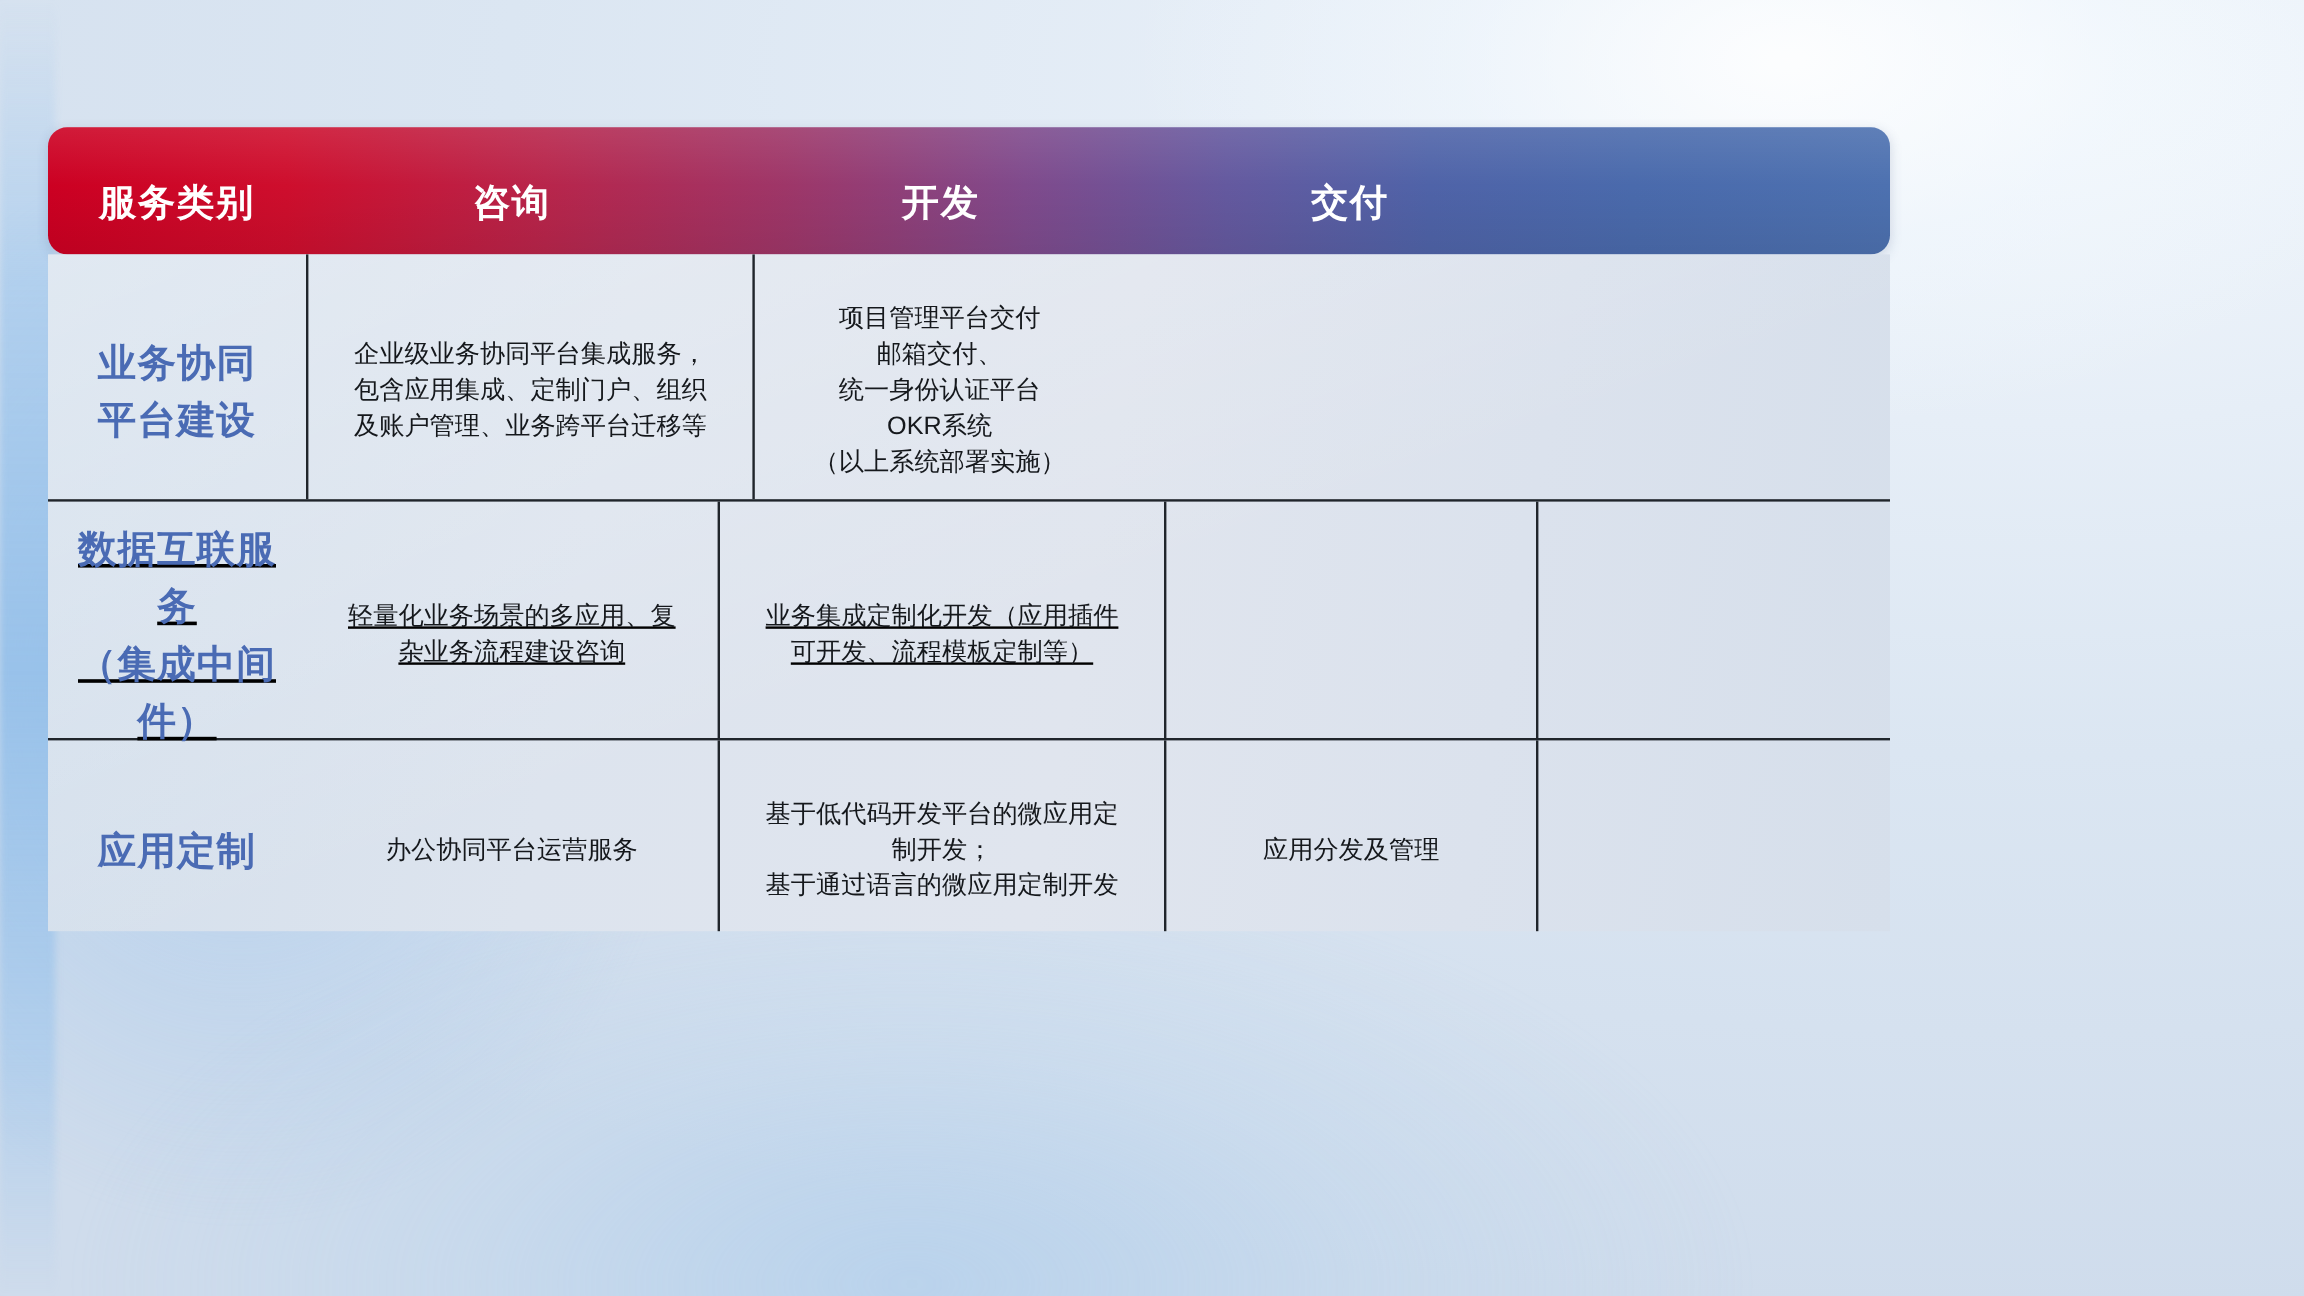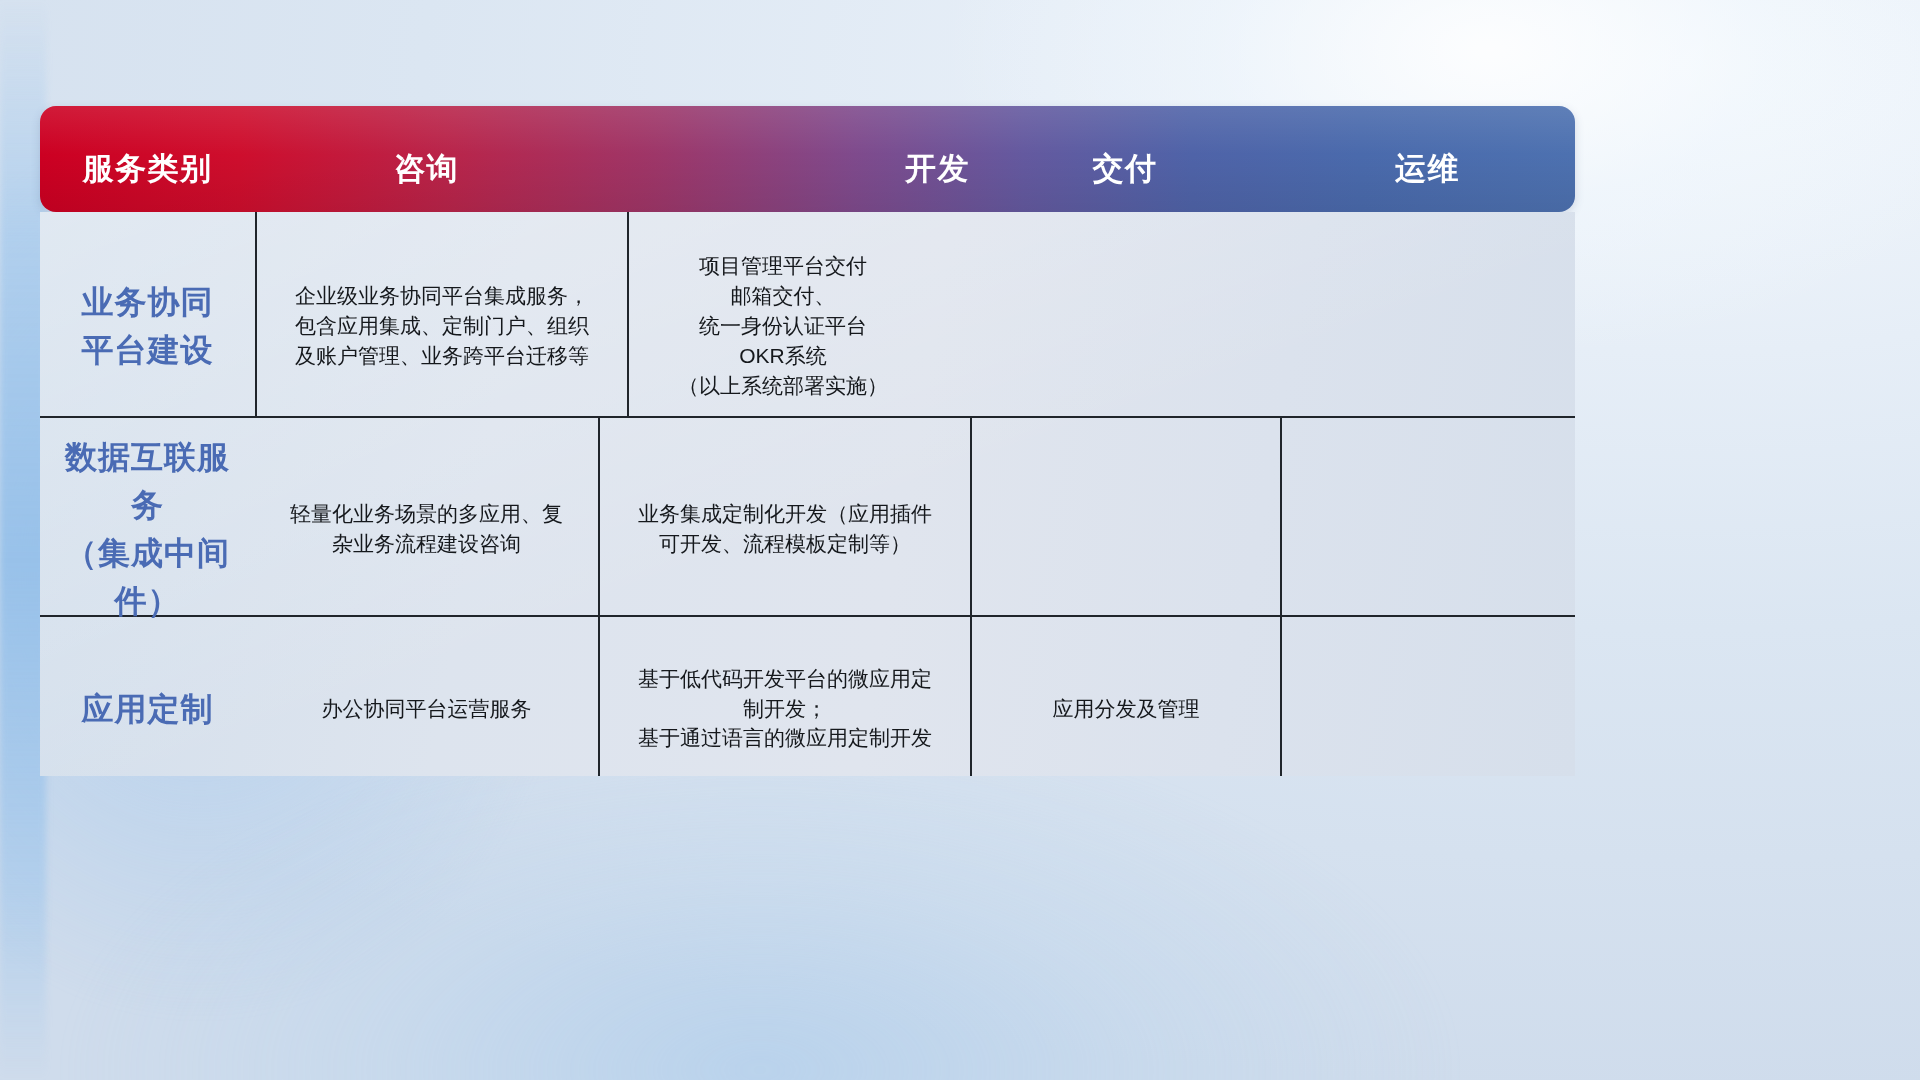--- a/index.html
+++ b/index.html
@@ -98,41 +98,41 @@
     font-weight: bold;
     letter-spacing: 1.5px;
     text-align: center;
     padding-bottom: 22px;
     white-space: nowrap;
   }
 
   
   .c1 { width: 215px; }
   .c2 { width: 343px; }
-  .c3 { width: 372px; text-align: right; }
+  .c3 { width: 372px; }
   .c4 { width: 310px; }
   .c5 { width: 295px; }
 
   
   .tbody {
     position: relative;
     width: 100%;
     height: 564px;
     background:
       linear-gradient(160deg, rgba(255,255,255,0.30) 0%, rgba(255,255,255,0.0) 55%),
       linear-gradient(100deg, #d3dfec 0%, #dde4ee 30%, #e0e5ee 56%, #dbe2ed 78%, #d6dfeb 100%);
   }
 
   .row {
     display: flex;
     width: 100%;
     align-items: stretch;
   }
   .row.r1 { height: 206px; }
-  .row.r2 { height: 199px; }
+  .row.r2 { height: 199px; text-decoration: underline; }
   .row.r3 { height: 159px; }
 
   .row.r1, .row.r2 {
     border-bottom: 2px solid #20252b;
   }
 
   .cell {
     display: flex;
     align-items: center;
     justify-content: center;
@@ -170,21 +170,20 @@
 <div class="bg-glow-bottom"></div>
 <div class="bg-streak"></div>
 
 <div class="table-wrap">
 
   <div class="thead">
     <div class="th c1">服务类别</div>
     <div class="th c2">咨询</div>
     <div class="th c3">开发</div>
     <div class="th c4">交付</div>
-    <div class="th c5">运维</div>
   </div>
 
   <div class="tbody">
 
     <div class="row r1">
       <div class="cell label c1">
         <span class="txt">业务协同<br>平台建设</span>
       </div>
       <div class="cell c3 v-left">
         <span class="txt">企业级业务协同平台集成服务，<br>包含应用集成、定制门户、组织<br>及账户管理、业务跨平台迁移等</span>

